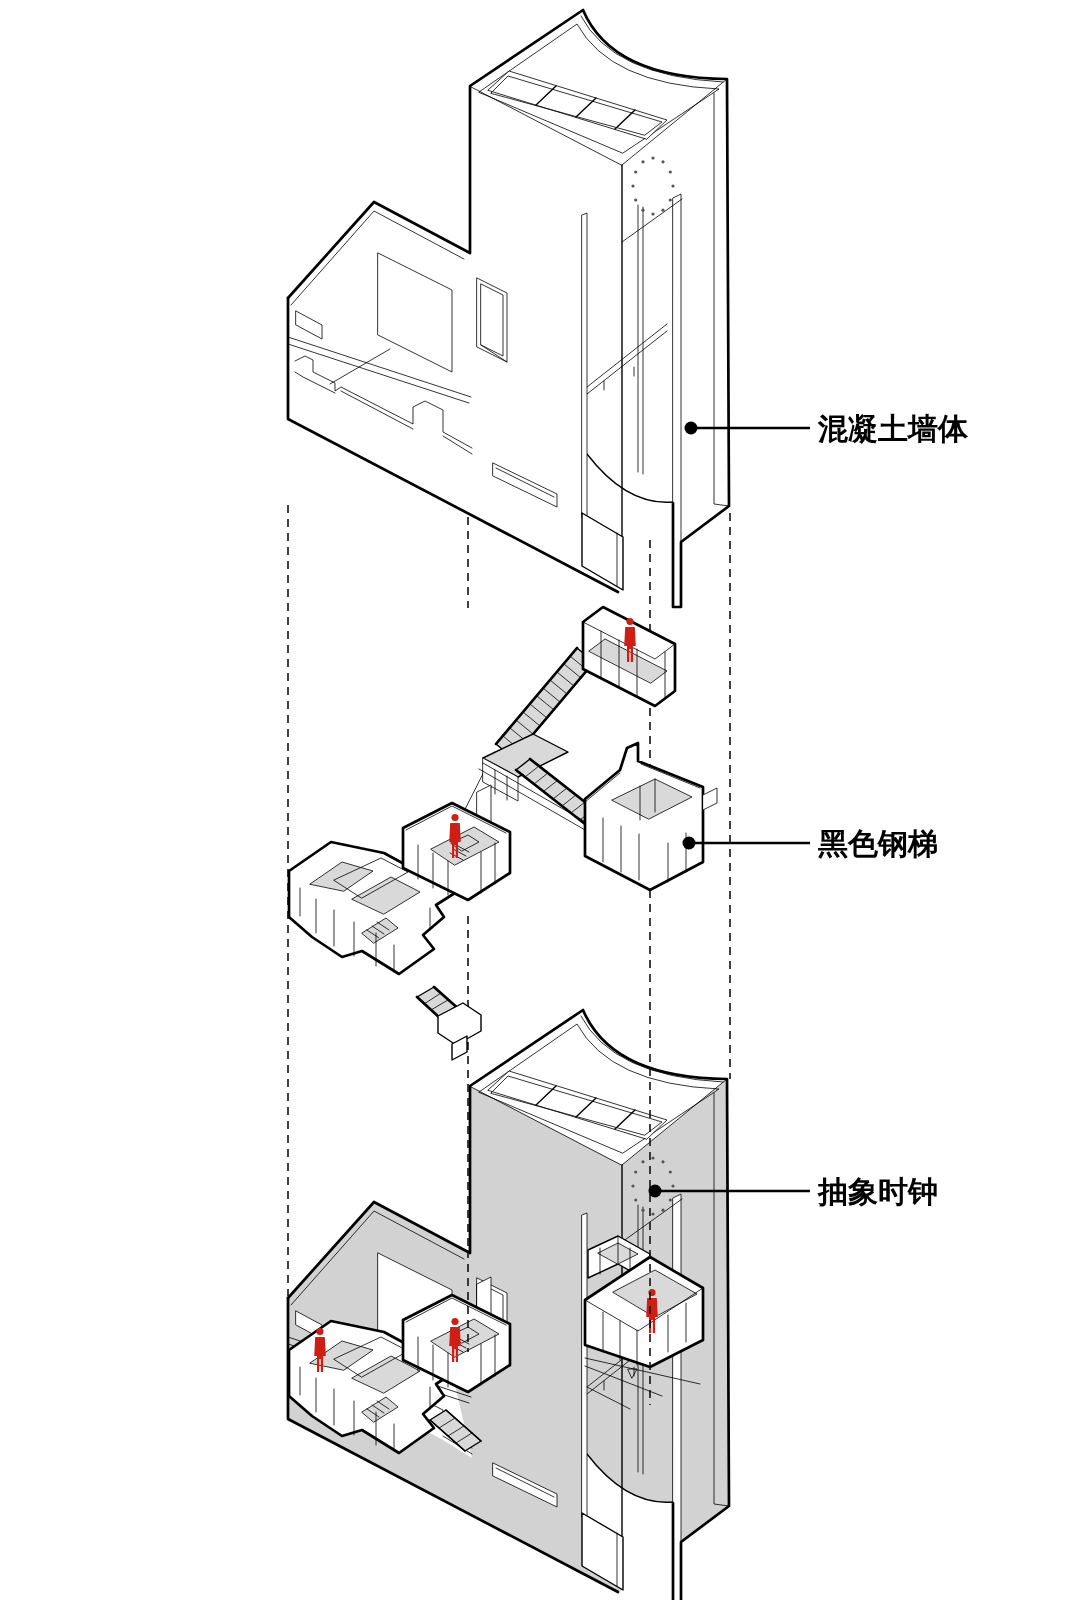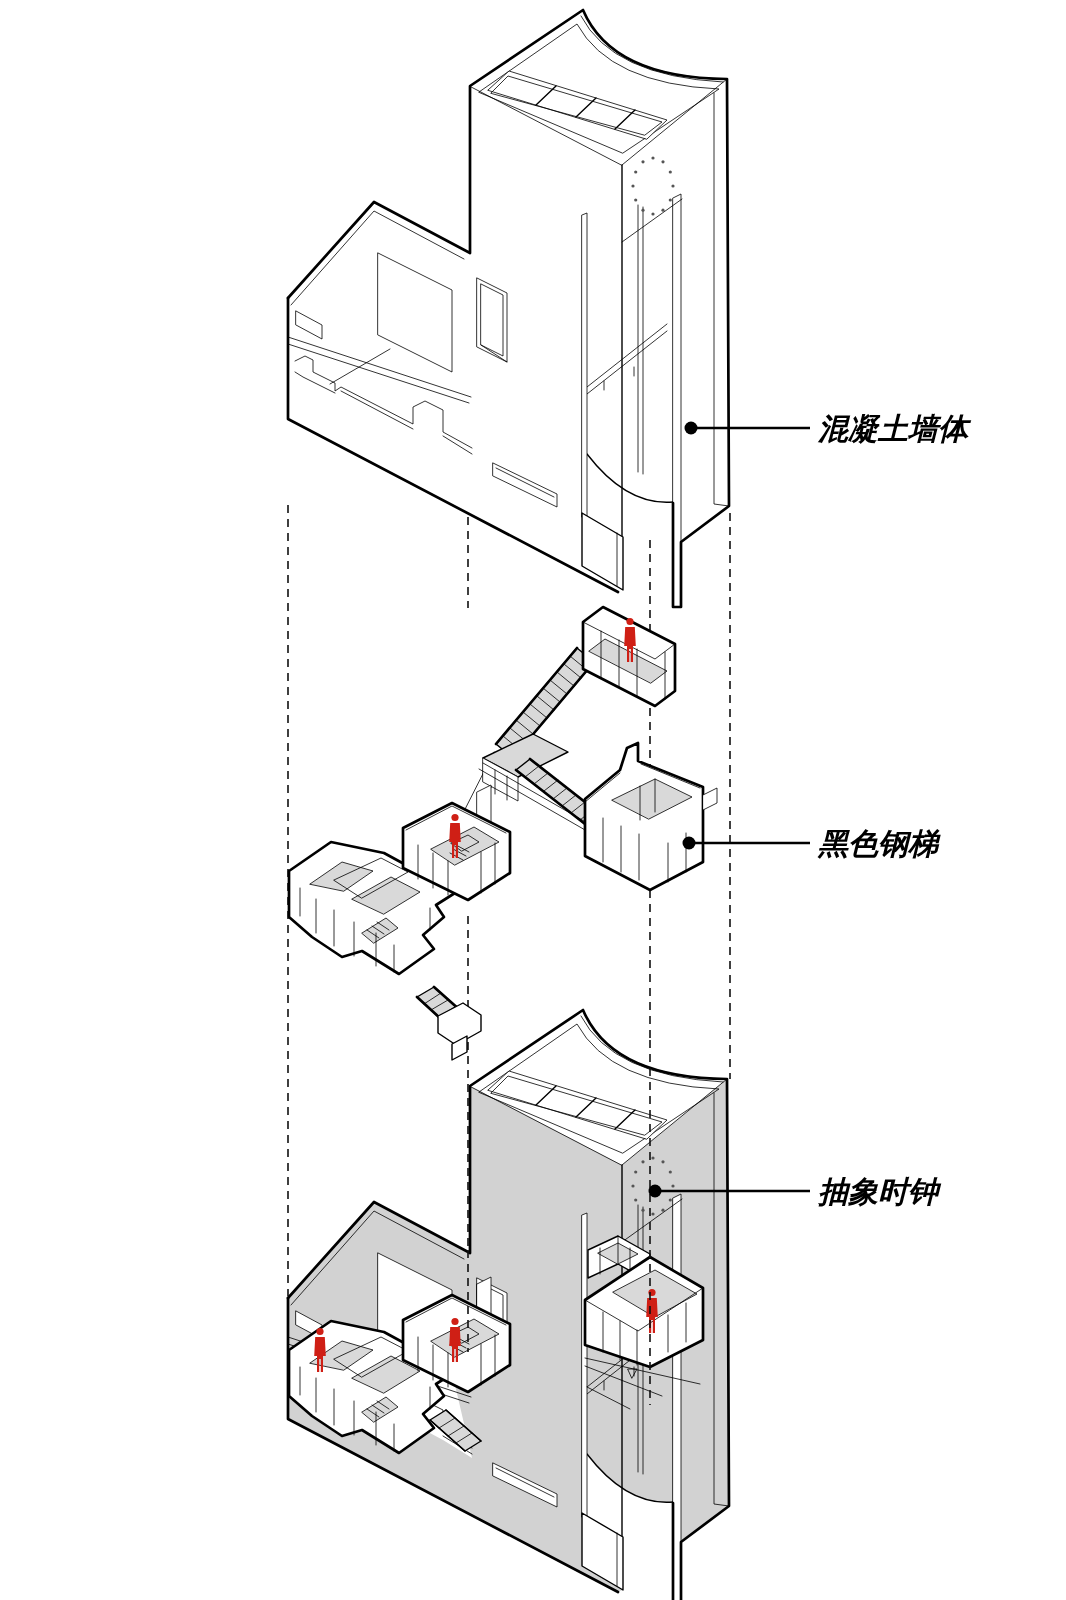--- a/index.html
+++ b/index.html
@@ -1,20 +1,20 @@
 <!DOCTYPE html>
 <html style="--bg: #ffffff; --line: #000000; --wall-gray: #d2d2d2; --floor-gray: #d9d9d9; --person-red: #cf1f15; --dash: #111111;"><head>
 <meta charset="utf-8">
 <style>
   :root{
     --bg:#ffffff; --line:#000000; --wall-gray:#d2d2d2; --floor-gray:#d9d9d9;
     --person-red:#cf1f15; --dash:#111111;
   }
   html,body{margin:0;padding:0;background:var(--bg);}
-  .stage{width:1044px;height:1600px;position:relative;background:var(--bg);font-style:italic;}
+  .stage{width:1044px;height:1600px;position:relative;background:var(--bg);}
   svg{display:block}
   
   .lt{stroke:var(--line);stroke-width:2.7;fill:none;stroke-linejoin:round;stroke-linecap:round}
   .lm{stroke:var(--line);stroke-width:1.4;fill:none;stroke-linejoin:round;stroke-linecap:round}
   .ls{stroke:var(--line);stroke-width:.8;fill:none;stroke-linejoin:round;stroke-linecap:round}
   .mass{fill:currentColor;stroke:none}
   .fw{fill:#ffffff}
   .ff{fill:var(--floor-gray)}
   .dash{stroke:var(--dash);stroke-width:1.6;fill:none;stroke-dasharray:8 6}
   .leader{stroke:var(--line);stroke-width:2.6}

